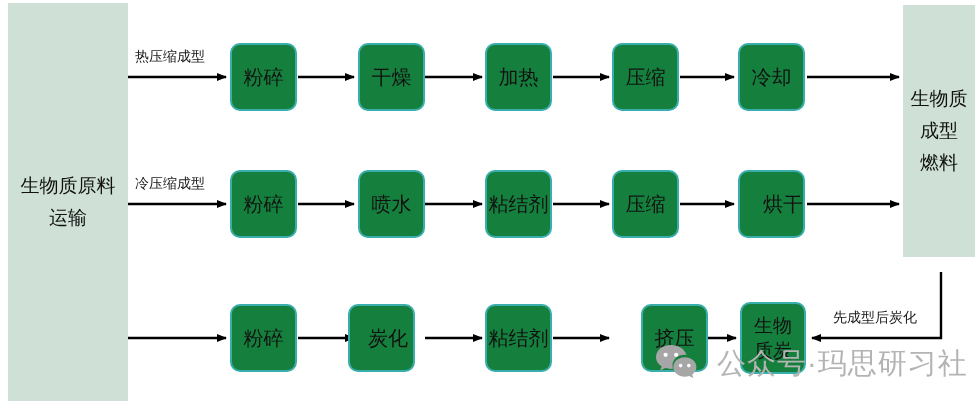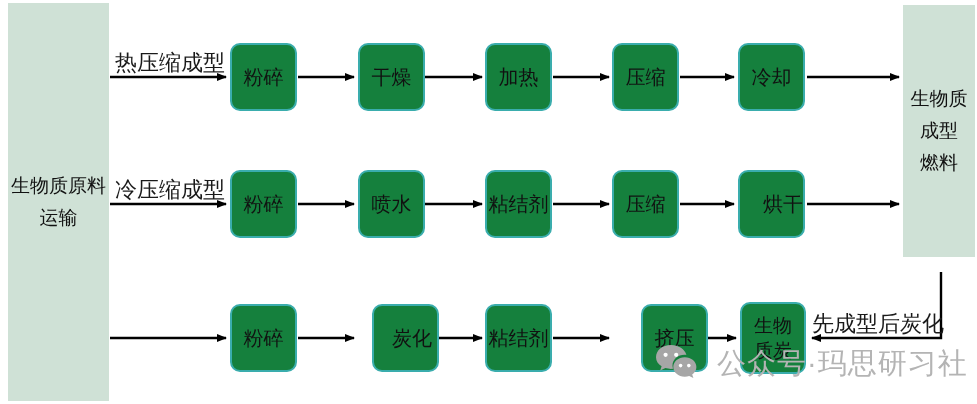--- a/index.html
+++ b/index.html
@@ -18,42 +18,42 @@
     display: flex;
     flex-direction: column;
     justify-content: center;
     align-items: center;
     text-align: center;
     font-size: 19px;
     line-height: 32px;
     color: #111111;
     z-index: 2;
   }
-  .panel.source { left: 8px; top: 3px; width: 101px; height: 398px; }
+  .panel.source { left: 8px; top: 3px; width: 120px; height: 398px; }
   .panel.sink   { left: 903px; top: 5px; width: 72px; height: 252px; }
   .node {
     position: absolute;
     width: 67px;
     height: 68px;
     background: #15803d;
     border: 2px solid #3aadad;
     border-radius: 10px;
     box-sizing: border-box;
     display: flex;
     justify-content: center;
     align-items: center;
     text-align: center;
     font-size: 20px;
     color: #111111;
     z-index: 2;
   }
   .node.tall { width: 66px; height: 72px; line-height: 25px; font-size: 19px; }
   .edge-label {
     position: absolute;
-    font-size: 22px;
+    font-size: 14px;
     color: #1a1a1a;
     text-align: center;
     white-space: nowrap;
     z-index: 3;
   }
   .arrows { position: absolute; left: 0; top: 0; z-index: 1; }
   .watermark {
     position: absolute;
     left: 655px;
     top: 344px;
@@ -150,21 +150,21 @@
   <div class="node" style="left:612px; top:170px;">
       <span>压缩</span>
     </div>
   <div class="node" style="left:738px; top:170px;justify-content:flex-end;">
       <span>烘干</span>
     </div>
 
   <div class="node" style="left:230px; top:304px;">
       <span>粉碎</span>
     </div>
-  <div class="node" style="left:372px; top:304px;padding-left:13px;">
+  <div class="node" style="left:348px; top:304px;padding-left:13px;">
       <span>炭化</span>
     </div>
   <div class="node" style="left:485px; top:304px;">
       <span>粘结剂</span>
     </div>
   <div class="node" style="left:641px; top:304px;text-align:right;">
       <span>挤压</span>
     </div>
 
   <div class="node tall" style="left:740px; top:302px;">

